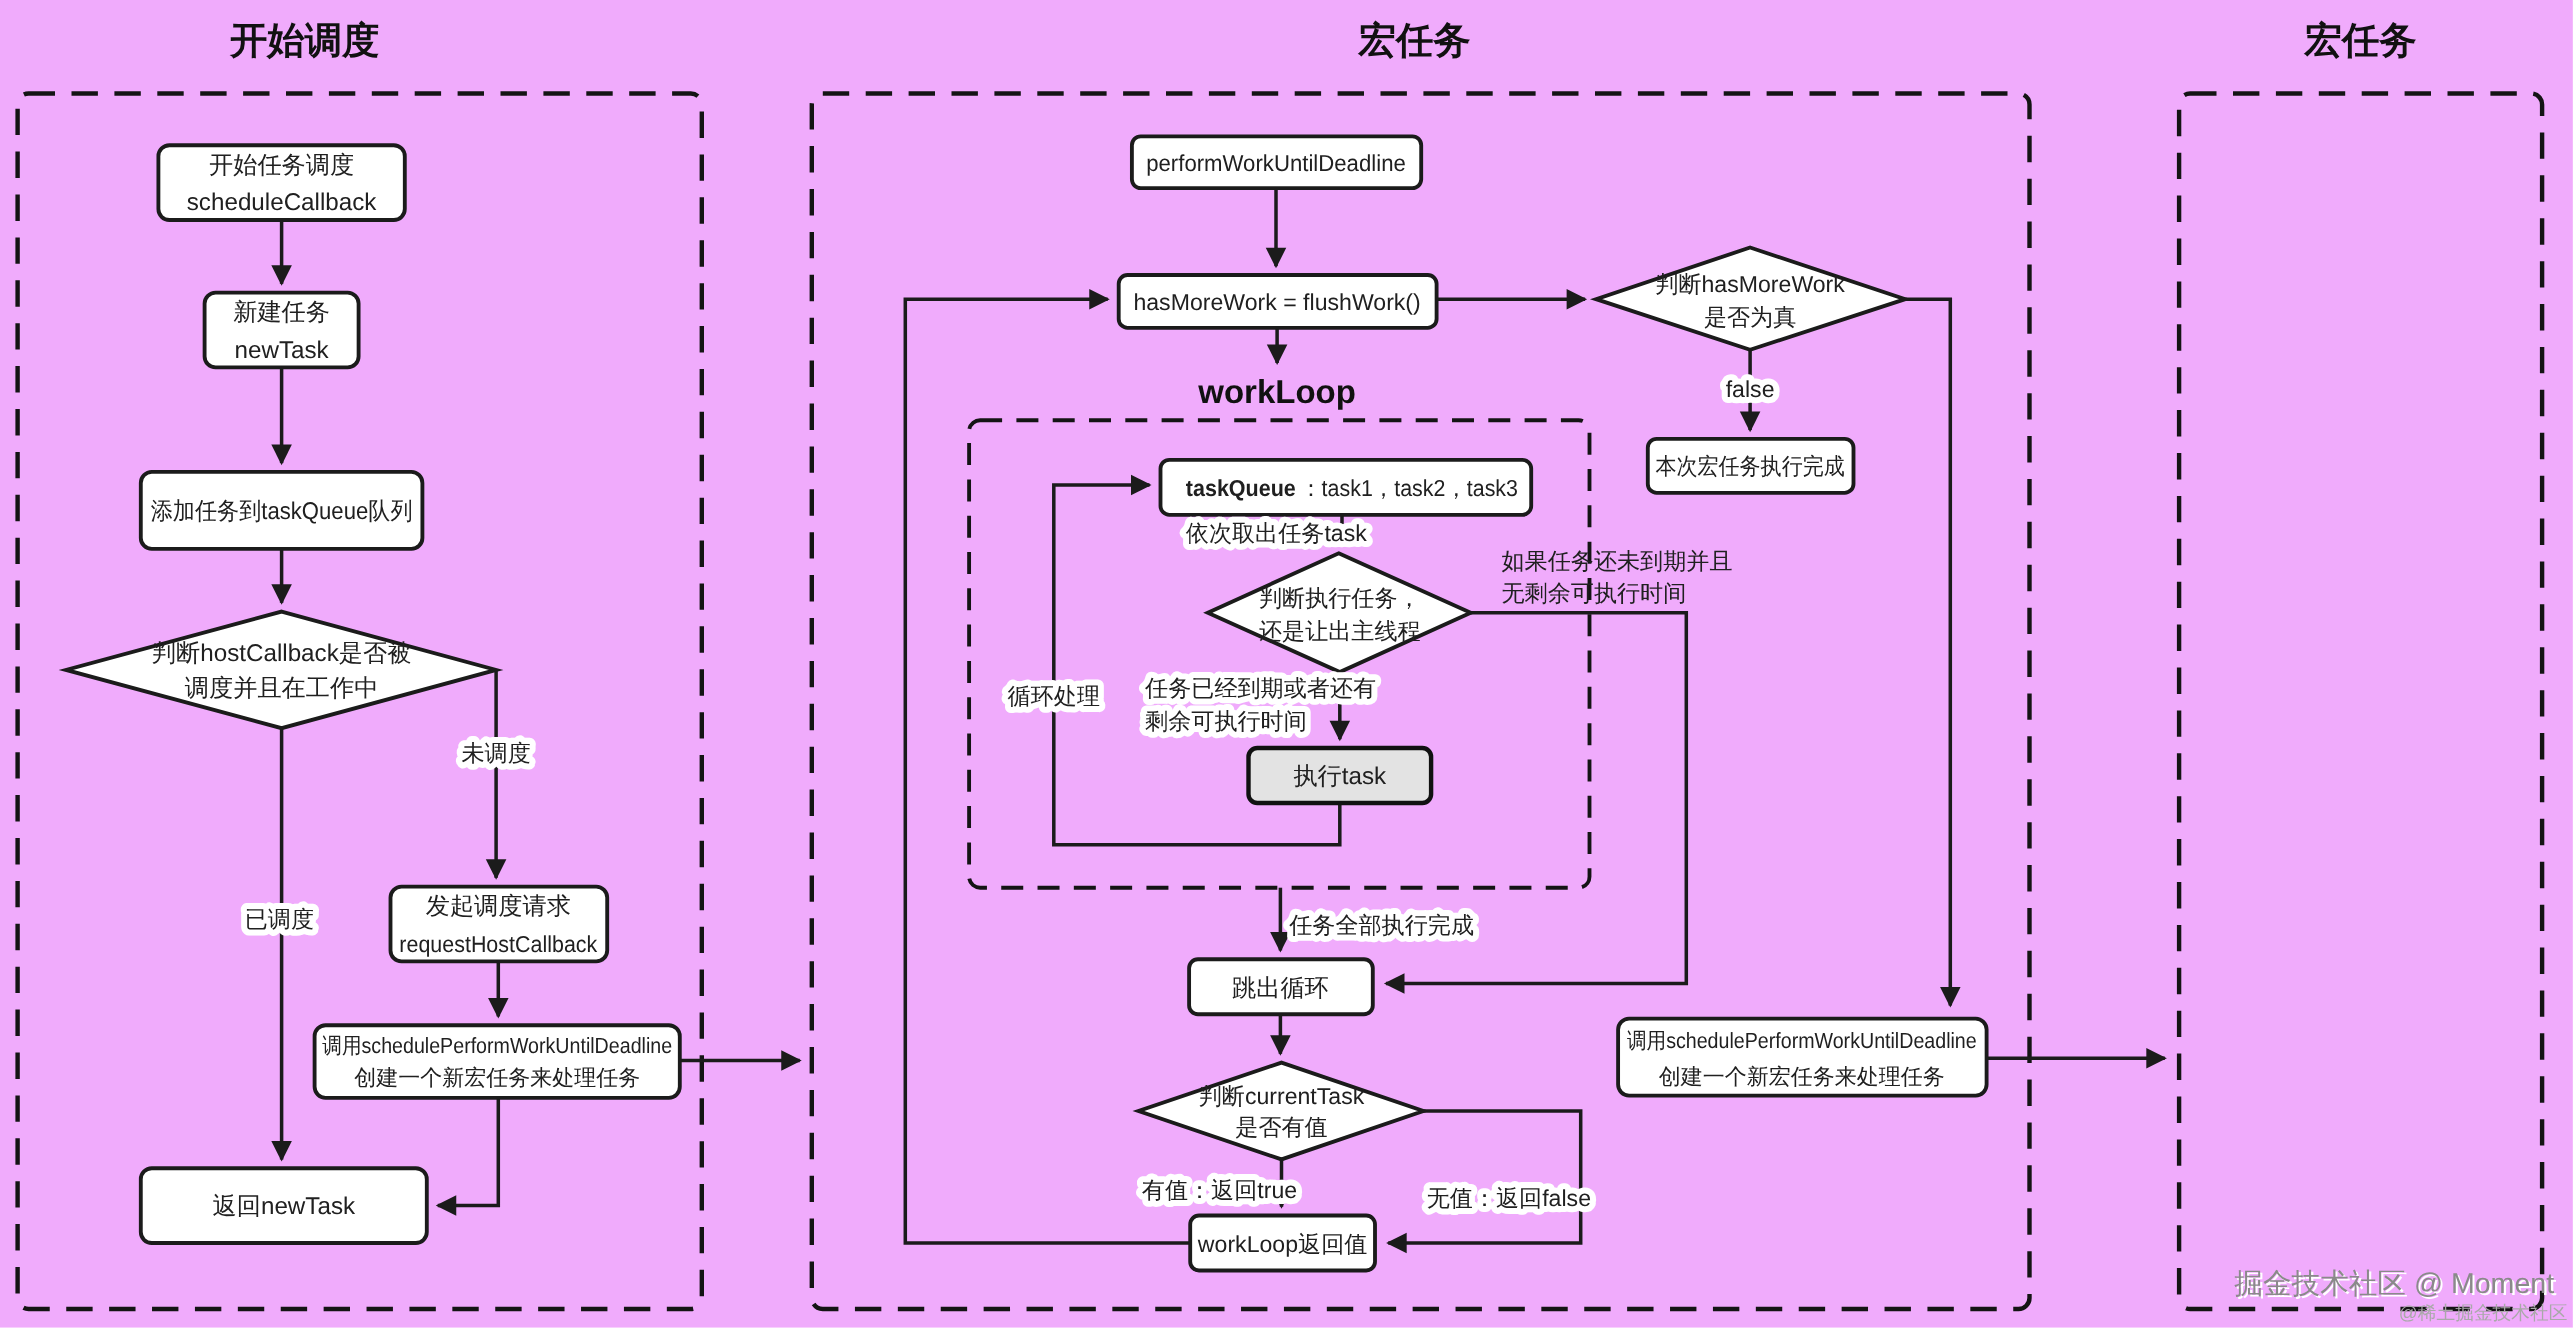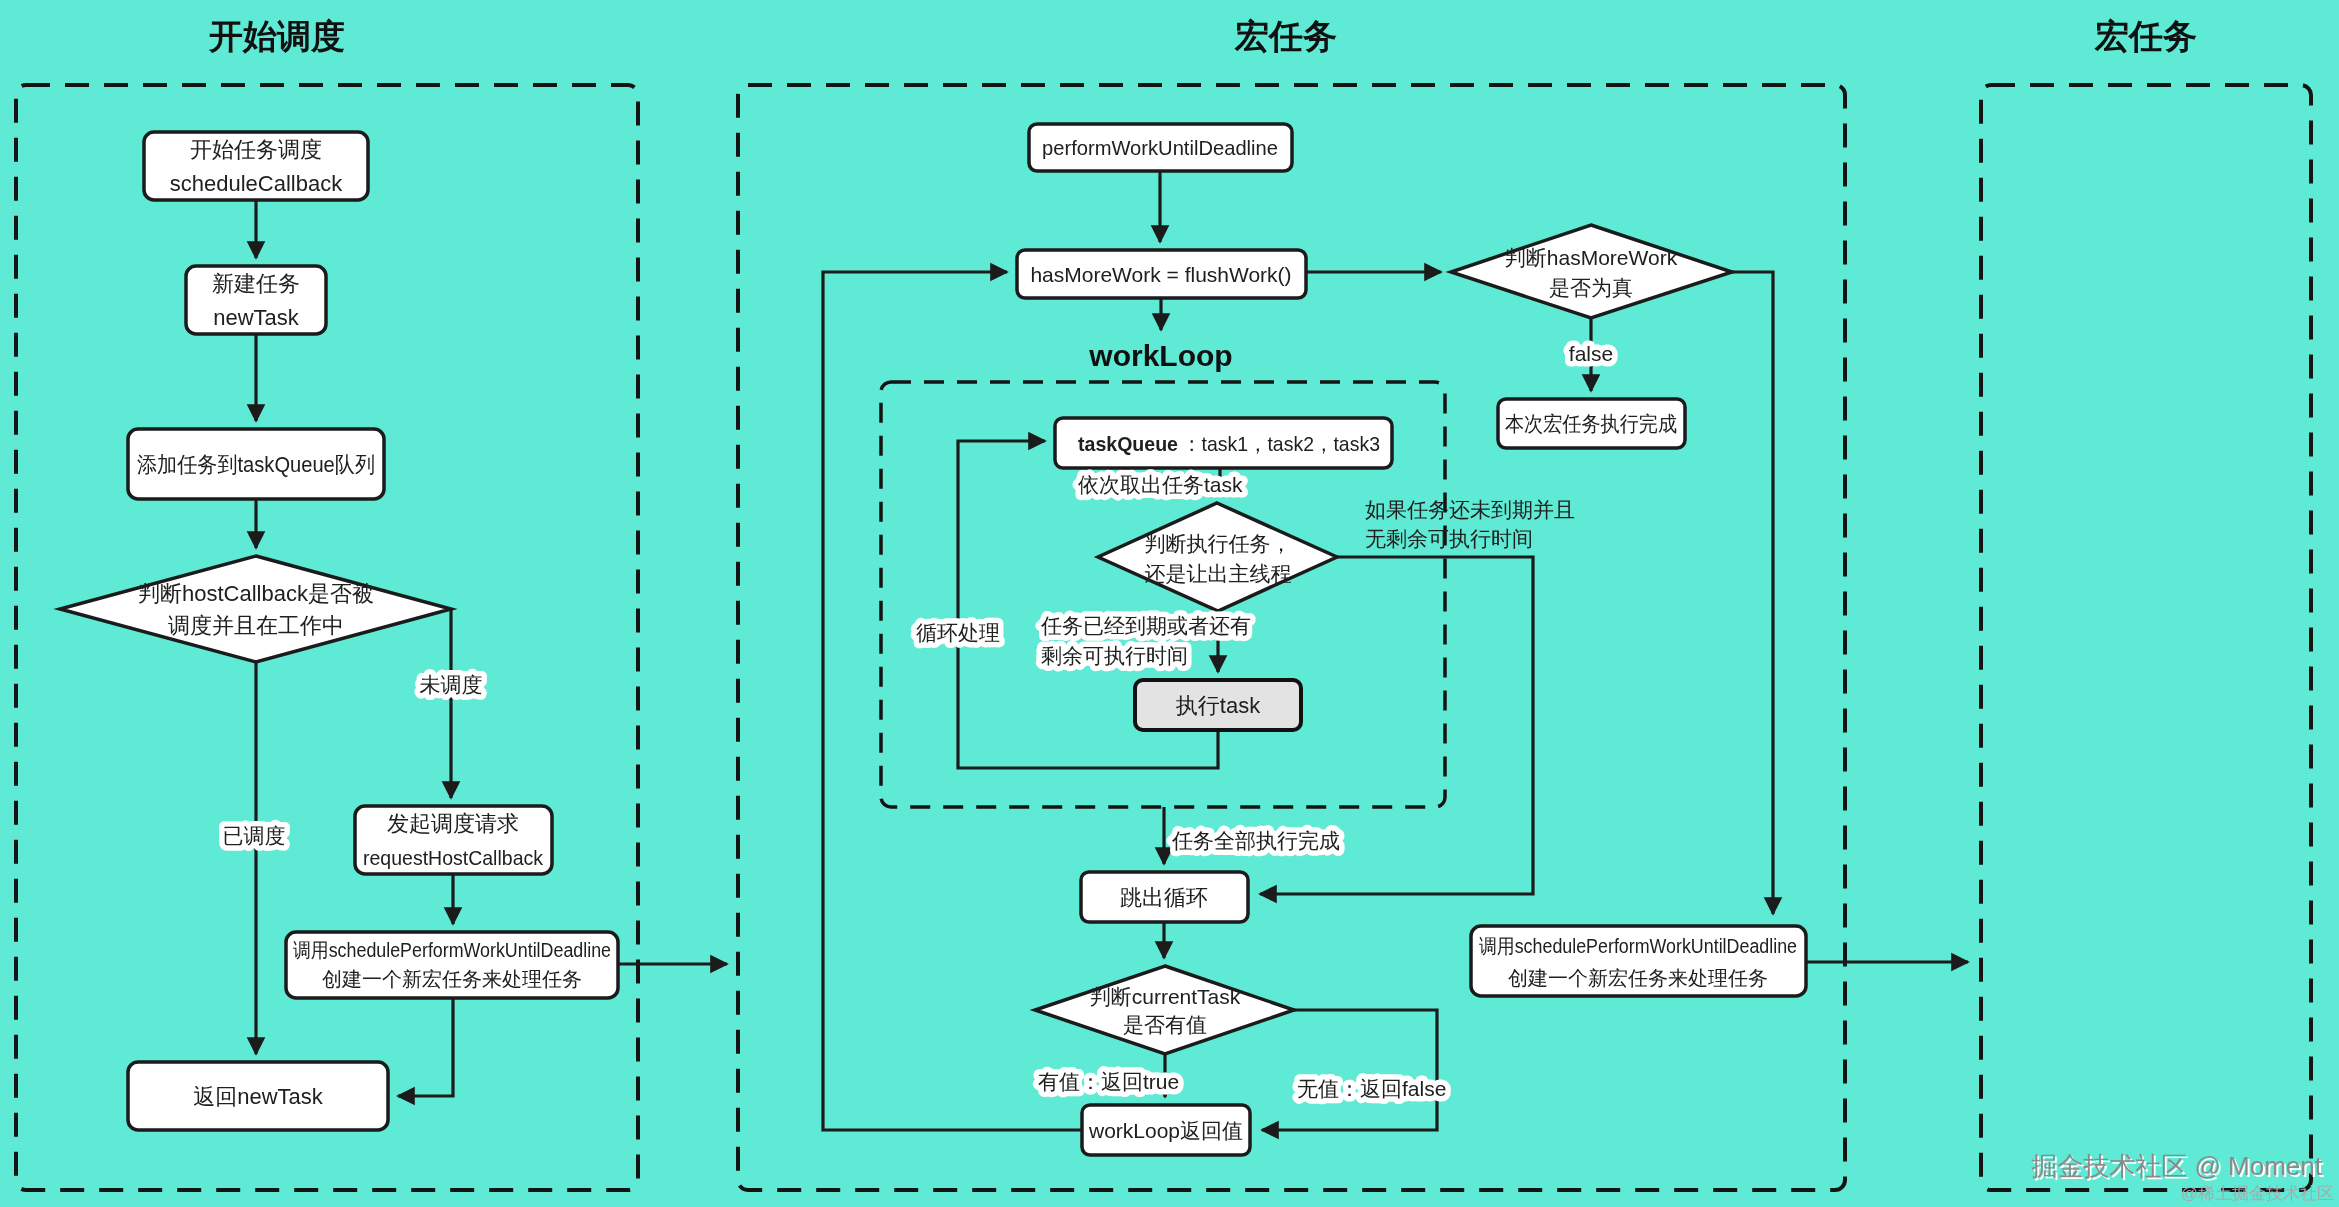--- a/index.html
+++ b/index.html
@@ -1,16 +1,16 @@
 <!DOCTYPE html>
 <html><head>
 <meta charset="utf-8">
 <style>
   html,body{margin:0;padding:0;background:#ffffff;}
-  .stage{width:2339px;height:1207px;position:relative;background:#5eead4;}
+  .stage{width:2339px;height:1207px;position:relative;background:#f0abfc;}
   svg{display:block;}
   .box{fill:#ffffff;stroke:#1b1b1b;stroke-width:3.5;}
   .box-exec{fill:#e3e3e3;stroke:#111111;stroke-width:4;}
   .diamond{fill:#ffffff;stroke:#1b1b1b;stroke-width:3.5;}
   .conn{fill:none;stroke:#1b1b1b;stroke-width:3.2;}
   .dashedbox{fill:none;stroke:#141414;stroke-width:4;stroke-dasharray:24 15;}
   .wl-dash{stroke-width:3.5;stroke-dasharray:20 13;}
   text{font-family:"Liberation Sans","DejaVu Sans",sans-serif;fill:#202020;font-size:22px;text-anchor:middle;}
   .t-title{font-size:34px;font-weight:bold;fill:#111;}
   .t-wl{font-size:30px;font-weight:bold;fill:#111;}

